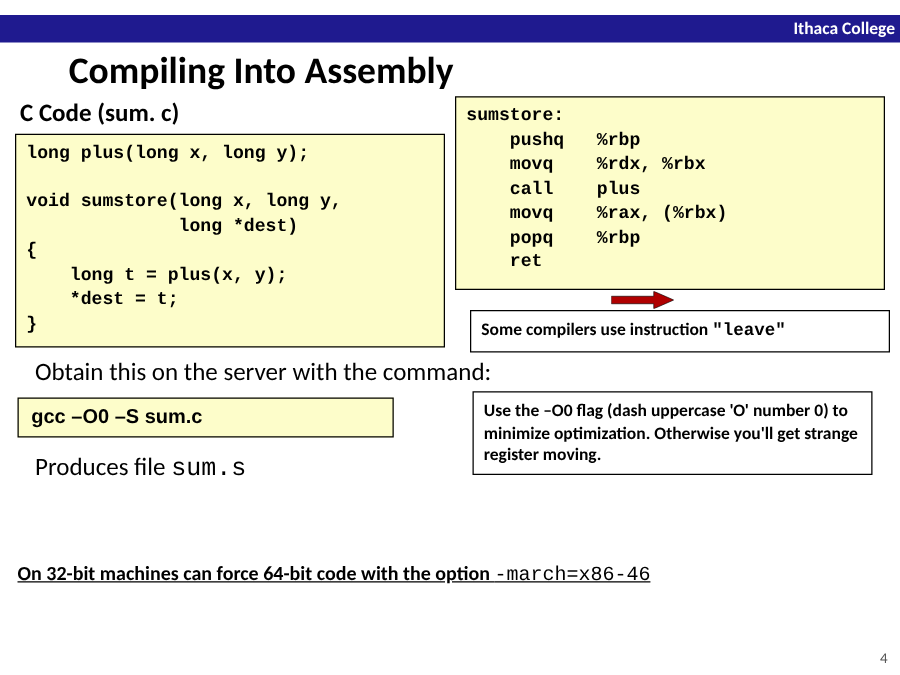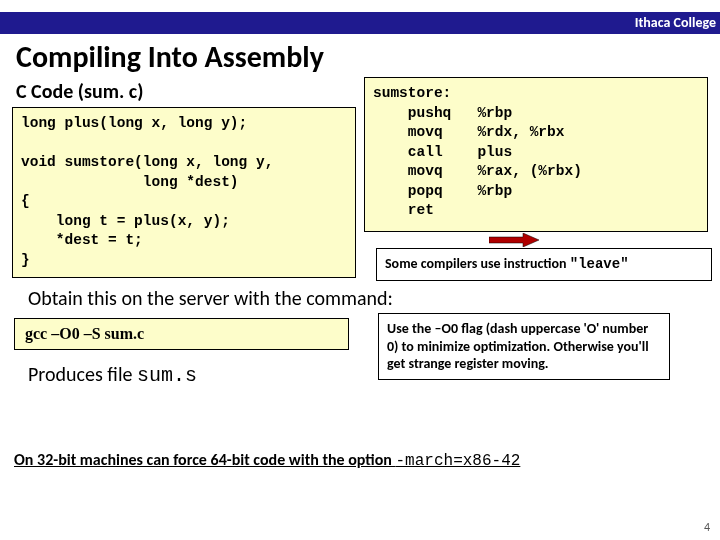--- a/index.html
+++ b/index.html
@@ -20,20 +20,21 @@
     font-size: 14px;
     text-align: right;
     padding: 2px 4px;
     margin-top: 12px;
   }
   .title {
     font-size: 30px;
     font-weight: bold;
     color: #000;
     padding: 4px 16px 2px 16px;
+    margin-left: 39px;
   }
   .columns {
     display: flex;
     padding: 0 12px;
     gap: 8px;
   }
   .col {
     flex: 1;
   }
   .col-heading {
@@ -73,36 +74,36 @@
   .note-leave .mono { font-family: "Courier New", monospace; }
   .obtain {
     font-size: 20px;
     padding: 8px 28px 4px 28px;
     color: #000;
   }
   .cmd-box {
     margin: 4px 14px 0 14px;
     background: #fdfdca;
     border: 1px solid #000;
-    font-family: Liberation Serif, serif;
+    font-family: Liberation Sans, sans-serif;
     font-weight: bold;
     font-size: 16px;
     padding: 6px 10px;
     display: inline-block;
-    width: 335px;
+    width: 301px;
   }
   .produces {
     font-size: 20px;
     padding: 12px 28px 4px 28px;
   }
   .produces .mono { font-family: Liberation Mono, monospace; }
   .note-o0 {
     left: 378px;
     top: 313px;
-    width: 292px;
+    width: 320px;
   }
   .footnote {
     font-size: 16px;
     font-weight: bold;
     text-decoration: underline;
     padding: 0 14px;
     position: absolute;
     top: 450px;
     width: 700px;
   }
@@ -169,19 +170,19 @@
 
 <div class="cmd-box">gcc –O0 –S sum.c</div>
 
 <div class="note-box note-o0">Use the –O0 flag (dash uppercase 'O' number 0) to minimize optimization. Otherwise you'll get strange register moving.</div>
 
 <div class="produces">
   <span>Produces file </span><span class="mono">sum.s</span>
 </div>
 
 <div class="footnote">
-  <span>On 32-bit machines can force 64-bit code with the option </span><span class="mono">-march=x86-42</span>
+  <span>On 32-bit machines can force 64-bit code with the option </span><span class="mono">-march=x86-46</span>
 </div>
 
 <div class="pagenum">4</div>
 
 
 
 
 </body></html>

